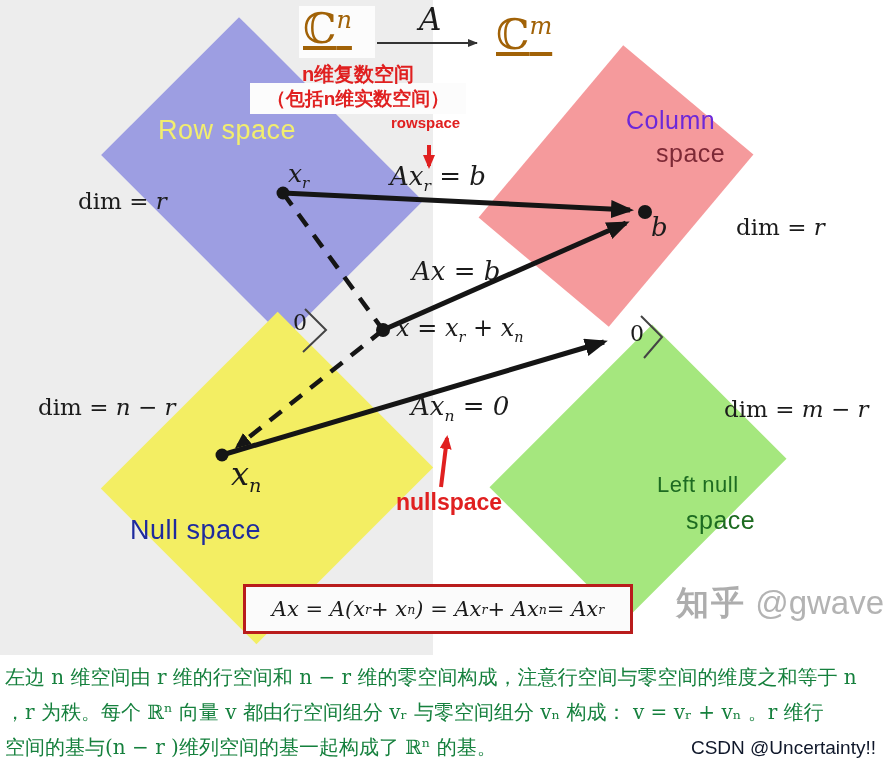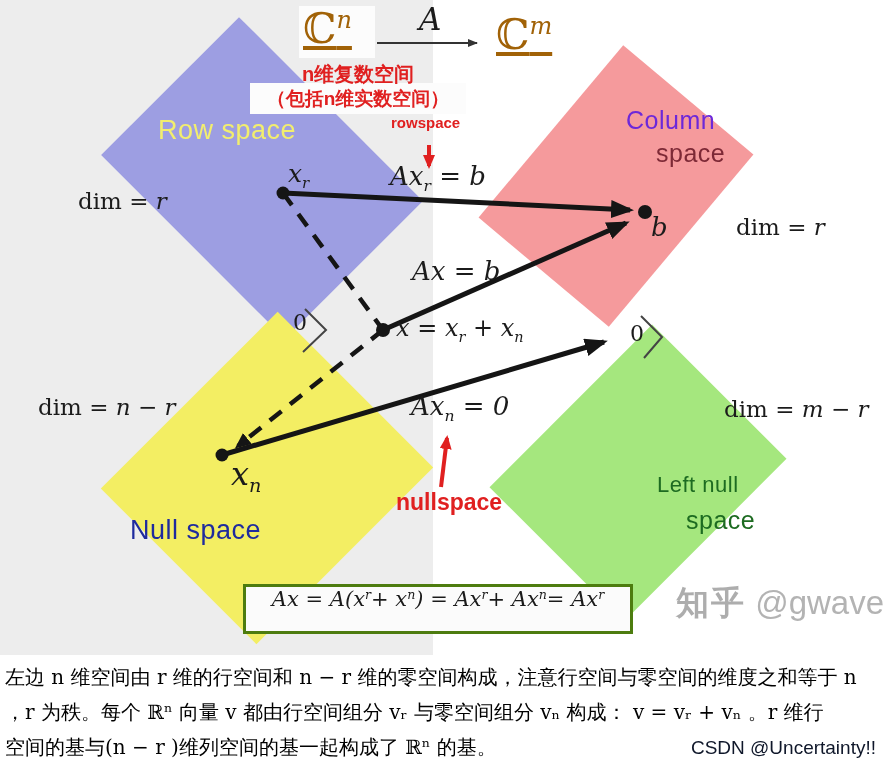--- a/index.html
+++ b/index.html
@@ -8,24 +8,24 @@
   .diagram{position:absolute;left:0;top:0;width:885px;height:655px;}
   .abs{position:absolute;white-space:nowrap;}
   .math{font-family:"DejaVu Serif",serif;font-style:italic;color:#1b1b1b;}
   .rm{font-style:normal;}
   .math sub{font-size:0.60em;font-style:italic;}
   .bigset{font-family:"DejaVu Serif","DejaVu Sans",serif;font-size:42px;color:#a16207;text-decoration:underline;}
   .bigset sup{font-size:24px;font-style:italic;}
   .red-note{color:#e02020;font-weight:bold;text-align:center;}
   .space-label{letter-spacing:0.5px;}
   .dim{font-size:23px;}
-  .eq-box{left:243px;top:584px;width:384px;height:44px;border:3px solid #4d7c0f;background:#fbfbfb;
-          display:flex;align-items:flex-start;justify-content:center;font-size:21px;}
+  .eq-box{left:243px;top:584px;width:384px;height:44px;border:3px solid #b91c1c;background:#fbfbfb;
+          display:flex;align-items:center;justify-content:center;font-size:21px;}
   .caption{position:absolute;left:0;top:655px;width:885px;height:114px;background:#ffffff;
-           color:#000000;font-family:"DejaVu Serif",serif;font-size:20px;line-height:35px;
+           color:#15803d;font-family:"DejaVu Serif",serif;font-size:20px;line-height:35px;
            padding:5px 0 0 5px;box-sizing:border-box;}
   .zhihu{font-size:33px;color:#b3b3b3;}
   .zhihu b{color:#adadad;letter-spacing:2px;}
   .csdn{position:absolute;right:9px;top:737px;font-size:19px;color:#0f172a;
         font-family:"Liberation Sans",sans-serif;}
 </style>
 </head>
 <body>
 
 <div class="stage">

